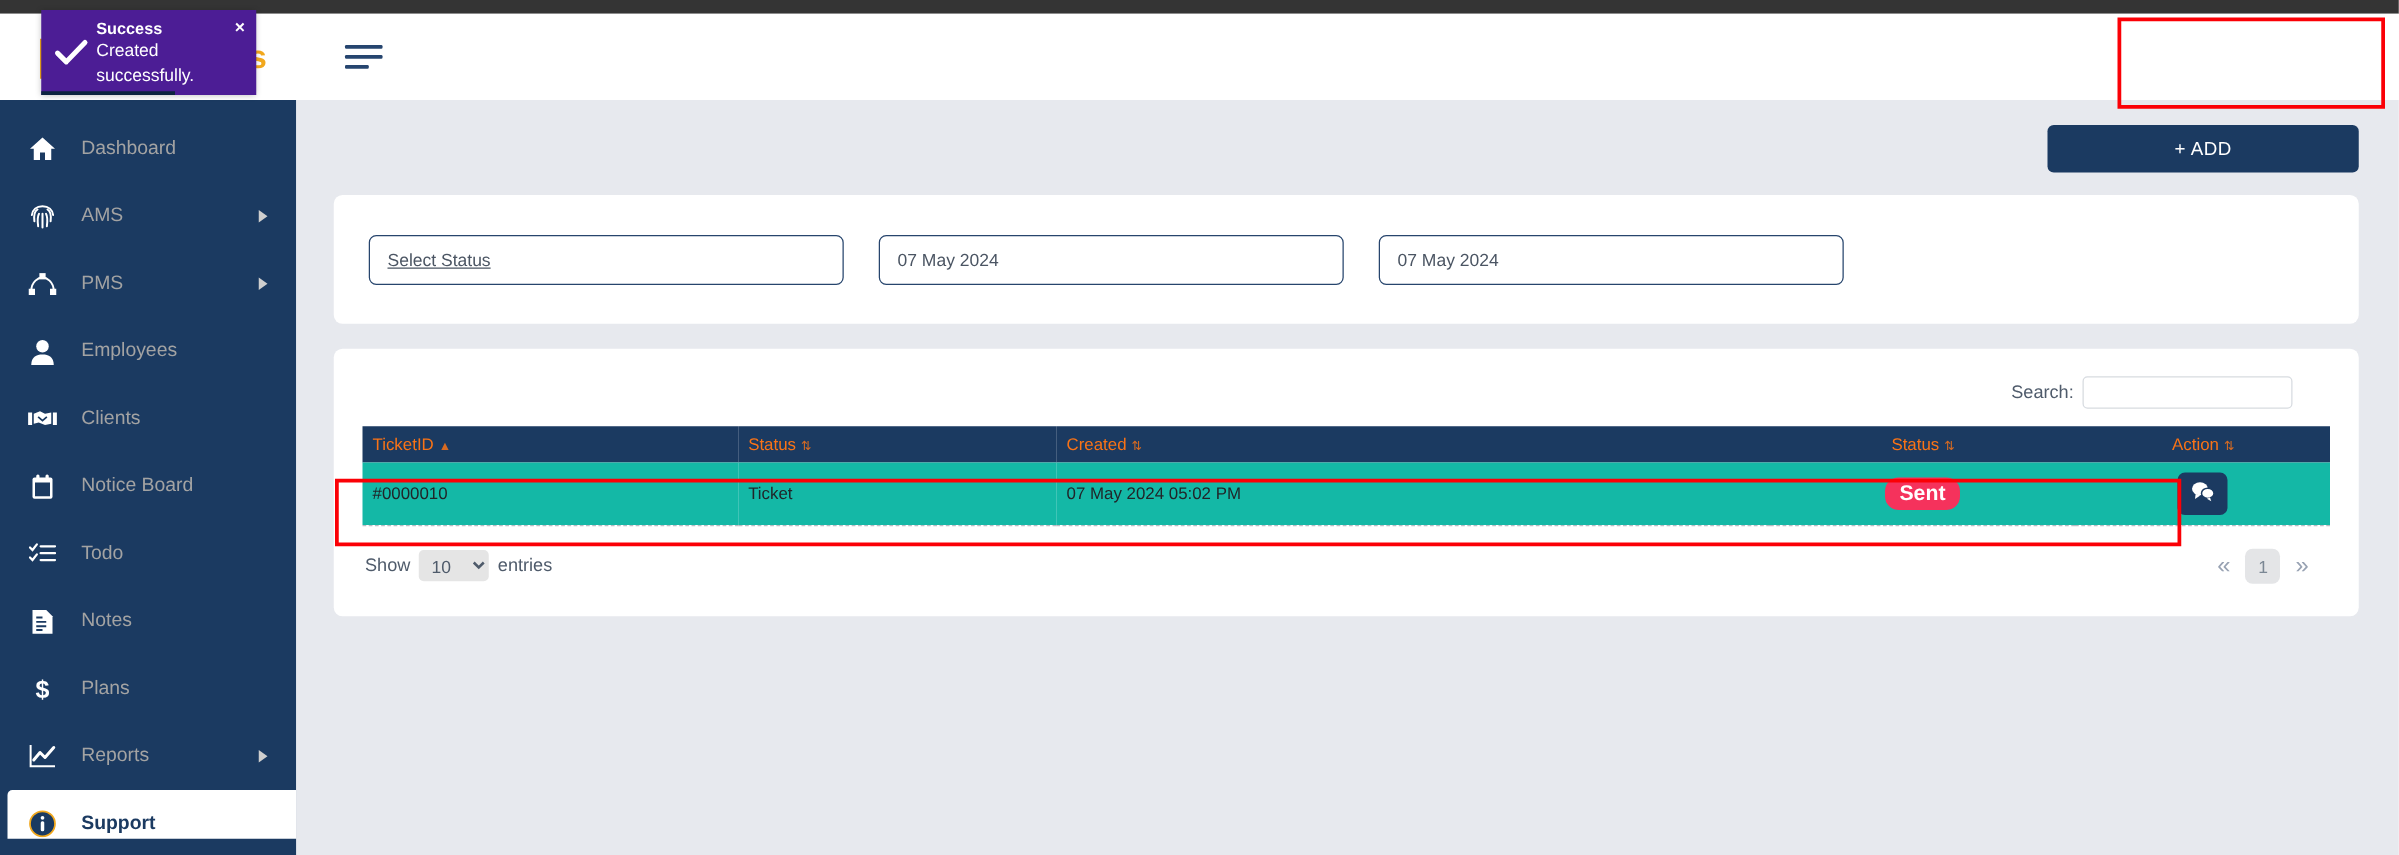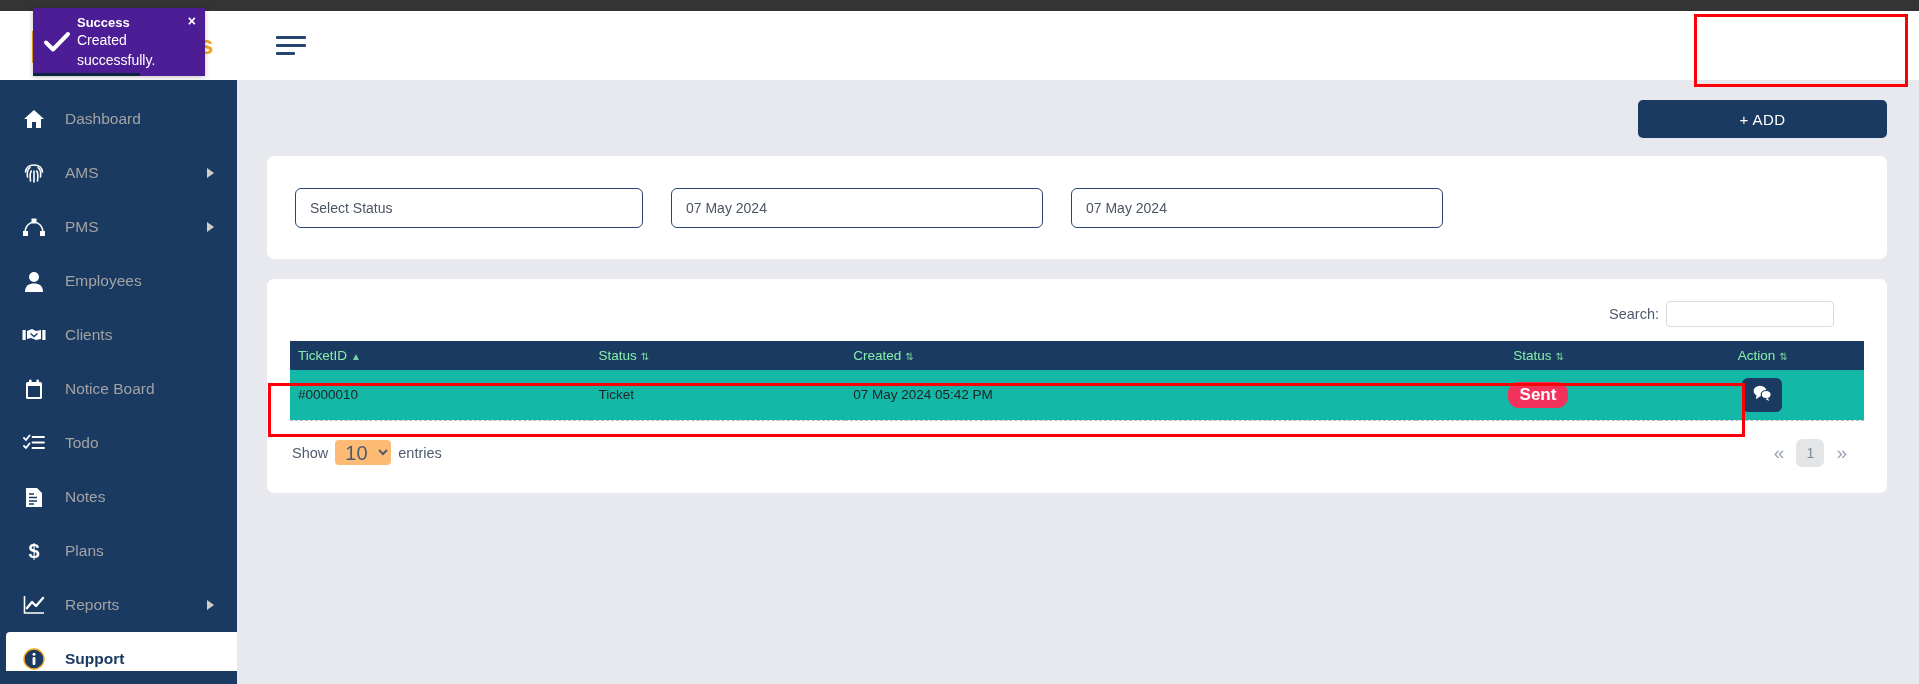--- a/index.html
+++ b/index.html
@@ -145,21 +145,21 @@
     height: 40px;
     border: 1px solid #27456d;
     border-radius: 6px;
     display: flex; align-items: center;
     padding-left: 14px;
     font-size: 14px;
     color: #4b5563;
     cursor: pointer;
     background: #ffffff;
   }
-  .f-status { width: 348px; }
+  .f-status { width: 380px; text-decoration: underline; }
   .f-date { width: 372px; }
 
   .table-card { padding: 22px 0 0 0; margin-top: 20px; padding-bottom: 26px; }
 
   .search-row {
     display: flex; justify-content: flex-end; align-items: center;
     padding-right: 53px; padding-bottom: 14px;
   }
   .search-label { font-size: 14.5px; color: #4f5b6b; margin-right: 7px; }
   .search-input {
@@ -168,21 +168,21 @@
     border-radius: 4px;
     outline: none;
     font-family: "Liberation Sans", sans-serif;
     font-size: 13px;
     padding: 0 6px;
   }
 
   table { width: calc(100% - 46px); margin: 0 23px; border-collapse: collapse; }
   thead tr { background: #1b3a61; }
   thead th {
-    color: #86efac;
+    color: #f97316;
     font-size: 13.5px;
     font-weight: normal;
     text-align: left;
     height: 29px;
     padding: 0 0 0 8px;
     white-space: nowrap;
   }
   .sort-ic { font-size: 10px; margin-left: 4px; opacity: .85; letter-spacing: -1px; }
   .col-id { width: 295px; }
   .col-ticket { width: 250px; }
@@ -219,25 +219,25 @@
     border: none; border-radius: 6px;
     cursor: pointer;
   }
 
   .bottom-row {
     display: flex; align-items: center; justify-content: space-between;
     padding: 18px 40px 0 25px;
   }
   .show-entries { display: flex; align-items: center; gap: 7px; font-size: 14.5px; color: #4f5b6b; }
   .entries-select {
-    background: #fdba74;
+    background: #e5e5e5;
     border: none;
     border-radius: 4px;
     font-family: "Liberation Sans", sans-serif;
-    font-size: 20px;
+    font-size: 14px;
     color: #4f5b6b;
     height: 25px; width: 56px;
     padding-left: 6px;
     cursor: pointer;
   }
   .pager { display: flex; align-items: center; gap: 12px; }
   .pg-arrow { color: #98a2b3; font-size: 19px; cursor: pointer; line-height: 1; }
   .pg-num {
     background: #e4e5e7; color: #7b8794;
     border-radius: 6px;
@@ -494,21 +494,21 @@
           </th>
           <th class="col-action">
             <span>Action</span><span class="sort-ic">⇅</span>
           </th>
         </tr>
       </thead>
       <tbody>
         <tr>
           <td>#0000010</td>
           <td>Ticket</td>
-          <td>07 May 2024 05:42 PM</td>
+          <td>07 May 2024 05:02 PM</td>
           <td class="center">
             <span class="badge-sent">Sent</span>
           </td>
           <td class="center">
             <button class="action-btn">
               <span>
                 <svg width="20" height="18" viewBox="0 0 20 18">
                   <ellipse cx="8" cy="7" rx="6.4" ry="5.2" fill="#ffffff"></ellipse>
                   <path d="M4.5 11 L4 15.2 L8.2 12.3 Z" fill="#ffffff"></path>
                   <ellipse cx="14.2" cy="10.6" rx="5" ry="4.1" fill="#ffffff" stroke="#1b3a61" stroke-width="1.2"></ellipse>

